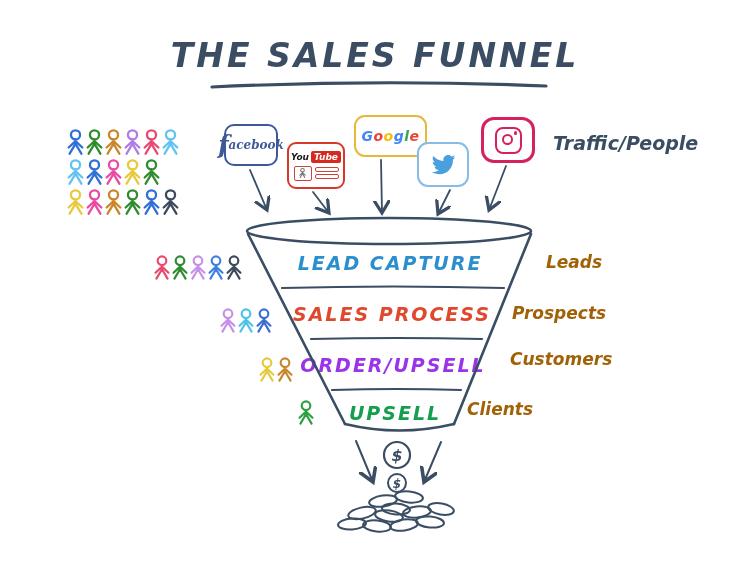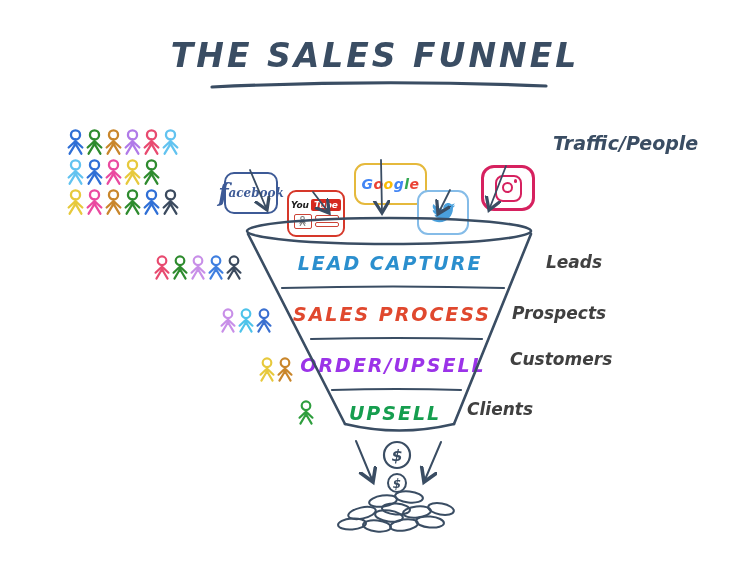--- a/index.html
+++ b/index.html
@@ -13,26 +13,26 @@
     font-size:33px;font-weight:bold;font-style:italic;letter-spacing:3px;
     color:#3a4d63;
   }
 
   .hand{font-style:italic;font-weight:bold;color:#3a4d63;}
 
   .stage-label{
     text-align:center;font-weight:bold;font-style:italic;
     font-size:19px;letter-spacing:2px;transform:translateX(-50%);white-space:nowrap;
   }
-  .side-label{font-size:17px;font-style:italic;font-weight:bold;color:#404040;white-space:nowrap;}
+  .side-label{font-size:17px;font-style:italic;font-weight:bold;color:#a16207;white-space:nowrap;}
 
   .figrow{display:flex;}
 
   
-  .icon-card{background:#fff;border-radius:9px;display:flex;align-items:center;justify-content:center;box-sizing:border-box;margin-top:48px;}
+  .icon-card{background:#fff;border-radius:9px;display:flex;align-items:center;justify-content:center;box-sizing:border-box;}
   .fb-card{width:54px;height:42px;border:2.5px solid #3d5a96;border-radius:10px;color:#3d5a96;}
   .fb-text{font-family:"DejaVu Serif",serif;font-style:italic;font-weight:bold;font-size:12px;white-space:nowrap;}
   .fb-text .big-f{font-size:24px;line-height:10px;vertical-align:-4px;}
   .yt-card{width:58px;height:47px;border:2.5px solid #d6382a;border-radius:9px;flex-direction:column;padding:3px 4px;}
   .yt-row1{display:flex;align-items:center;gap:2px;}
   .yt-you{font-size:9px;font-weight:bold;font-style:italic;color:#1b1b1b;}
   .yt-tube{background:#d6291f;color:#fff;font-size:9px;font-weight:bold;font-style:italic;border-radius:2px;padding:1px 3px;}
   .yt-row2{display:flex;gap:3px;margin-top:3px;align-items:center;}
   .yt-thumb{width:16px;height:13px;border:1.5px solid #cc4437;border-radius:2px;display:flex;align-items:center;justify-content:center;}
   .yt-lines{display:flex;flex-direction:column;gap:2px;}

